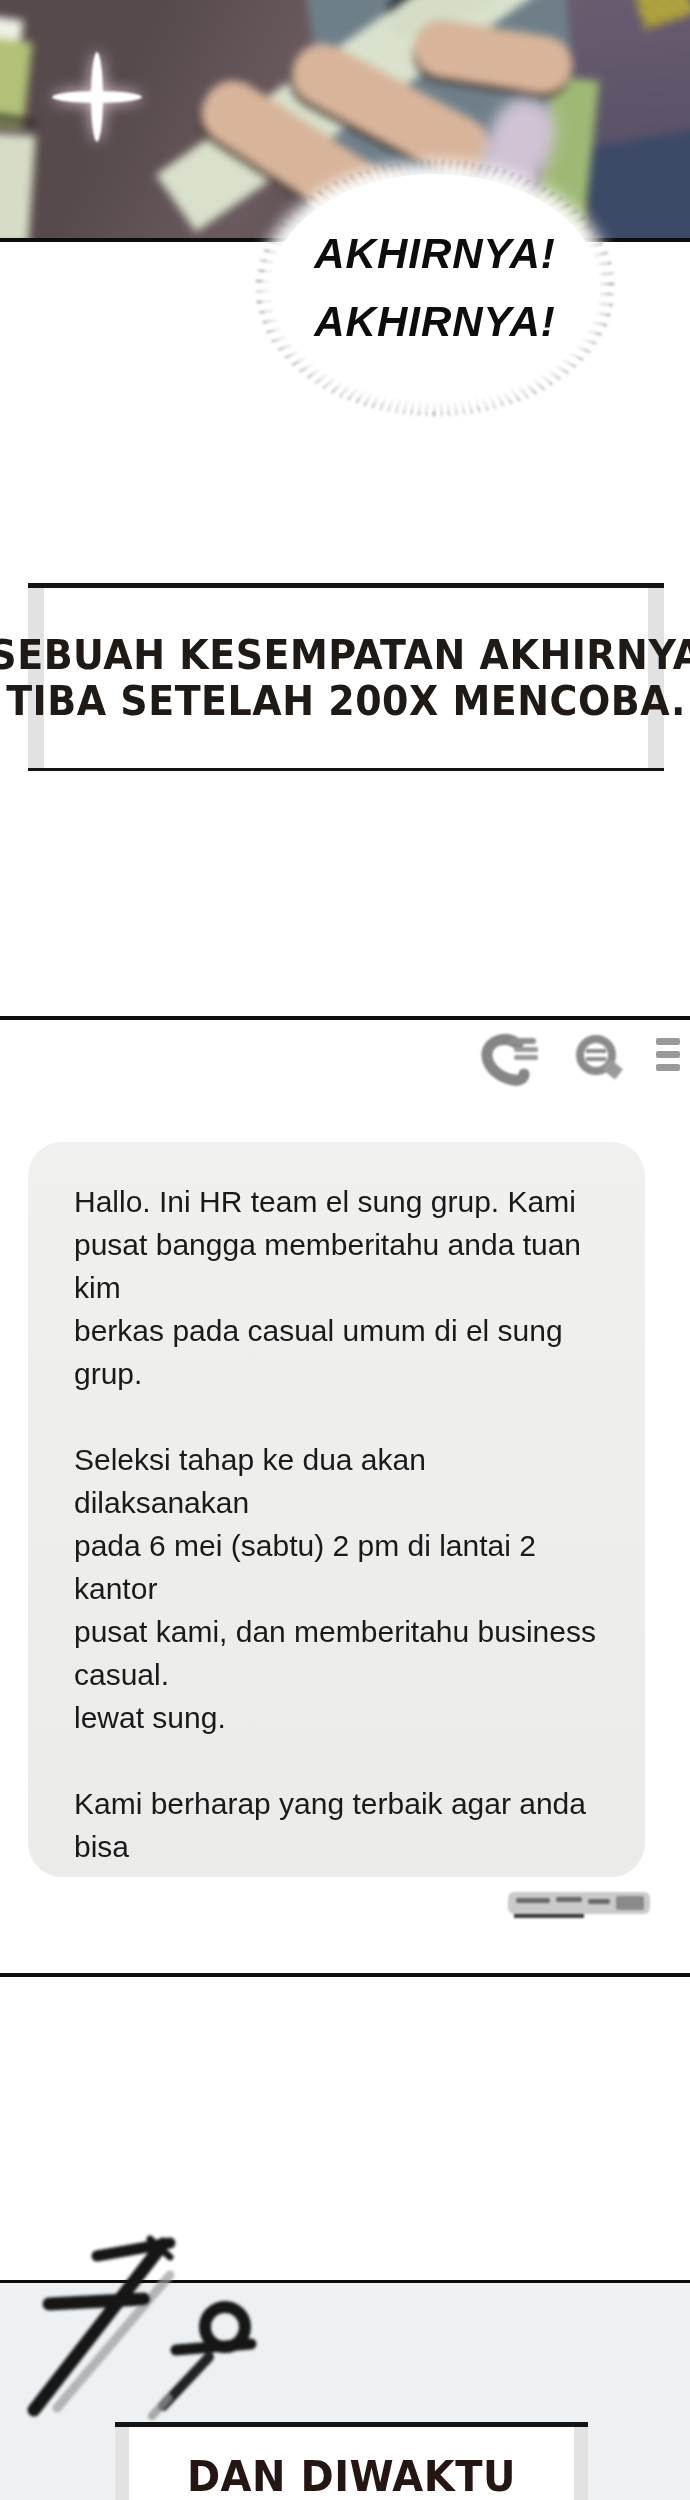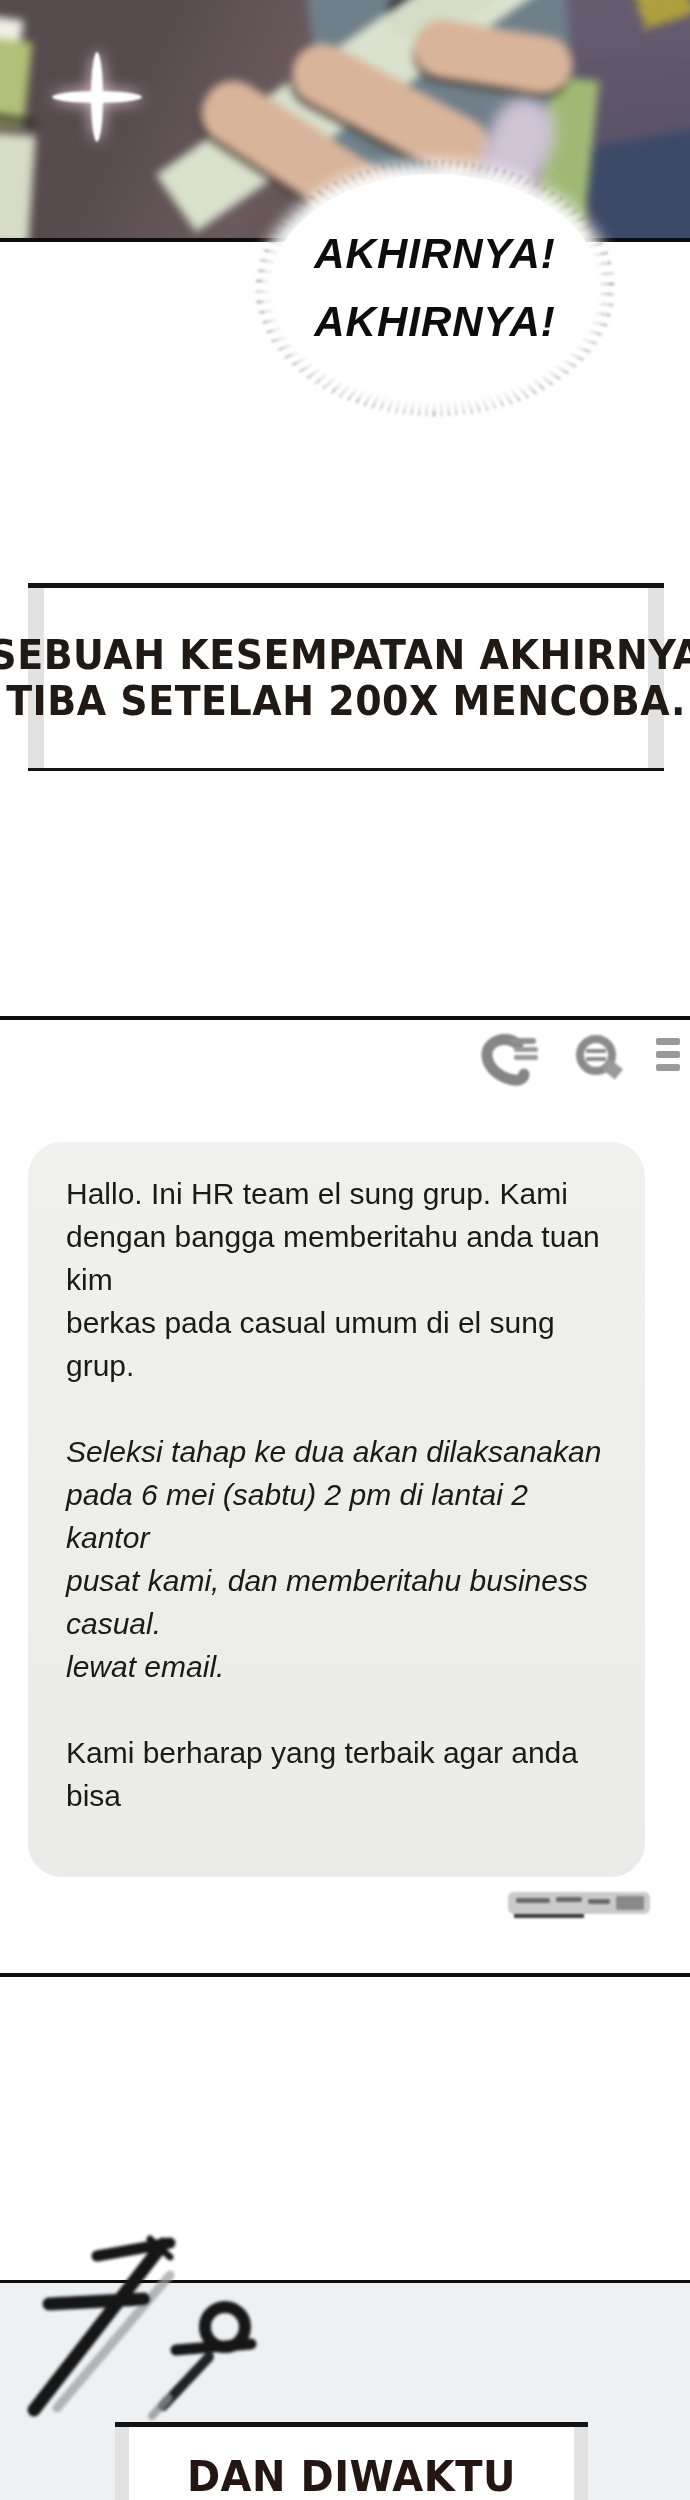--- a/index.html
+++ b/index.html
@@ -59,22 +59,22 @@
   .caption2 .cap-line{font-size:40px;color:#241713;}
 
   
   .chat-icons{position:absolute;z-index:1;filter:blur(.8px);}
   .icon-btn{position:absolute;}
   .menu-bar{position:absolute;left:0;width:24px;height:7px;background:#9a9a9a;border-radius:2px;}
 
   .msg-bubble{position:absolute;left:28px;top:1142px;width:617px;height:735px;border-radius:34px;
     background:linear-gradient(180deg,#f0f0ee,#ebebe9);overflow:hidden;}
   .msg-text{position:absolute;left:34px;right:26px;top:26px;font-size:30px;line-height:43px;color:#1a1a1a;}
-  .msg-text .para{margin:4px;}
-  .msg-text .p2{margin-top:43px;font-style:italic;}
+  .msg-text .para{margin:12px;}
+  .msg-text .p2{margin-top:43px;}
   .msg-text .p3{margin-top:43px;}
 
   .timestamp-redacted{position:absolute;left:508px;top:1890px;width:142px;height:30px;filter:blur(1.2px);}
   .timestamp-redacted .smear{position:absolute;left:0;top:2px;width:142px;height:22px;background:#cacaca;border-radius:6px;}
   .timestamp-redacted .mark{position:absolute;background:#6a6a6a;height:5px;border-radius:2px;}
   .timestamp-redacted .m1{left:8px;top:8px;width:34px;}
   .timestamp-redacted .m2{left:48px;top:7px;width:26px;}
   .timestamp-redacted .m3{left:80px;top:9px;width:22px;}
   .timestamp-redacted .m4{left:108px;top:6px;width:28px;height:14px;background:#8a8a8a;}
   .timestamp-redacted .under{position:absolute;left:6px;top:24px;width:70px;height:4px;background:#3c3c3c;}
@@ -157,28 +157,28 @@
       <span class="menu-bar" style="top:0;"></span>
       <span class="menu-bar" style="top:13px;"></span>
       <span class="menu-bar" style="top:26px;"></span>
     </div>
   </div>
 
   <div class="msg-bubble">
     <div class="msg-text">
       <div class="para p1">
         <div>Hallo. Ini HR team el sung grup. Kami</div>
-        <div>dengan bangga memberitahu anda tuan kim</div>
+        <div>pusat bangga memberitahu anda tuan kim</div>
         <div>berkas pada casual umum di el sung grup.</div>
       </div>
       <div class="para p2">
         <div>Seleksi tahap ke dua akan dilaksanakan</div>
         <div>pada 6 mei (sabtu) 2 pm di lantai 2 kantor</div>
         <div>pusat kami, dan memberitahu business casual.</div>
-        <div>lewat email.</div>
+        <div>lewat sung.</div>
       </div>
       <div class="para p3">
         <div>Kami berharap yang terbaik agar anda bisa</div>
 
       </div>
 
     </div>
   </div>
 
   <div class="timestamp-redacted">

